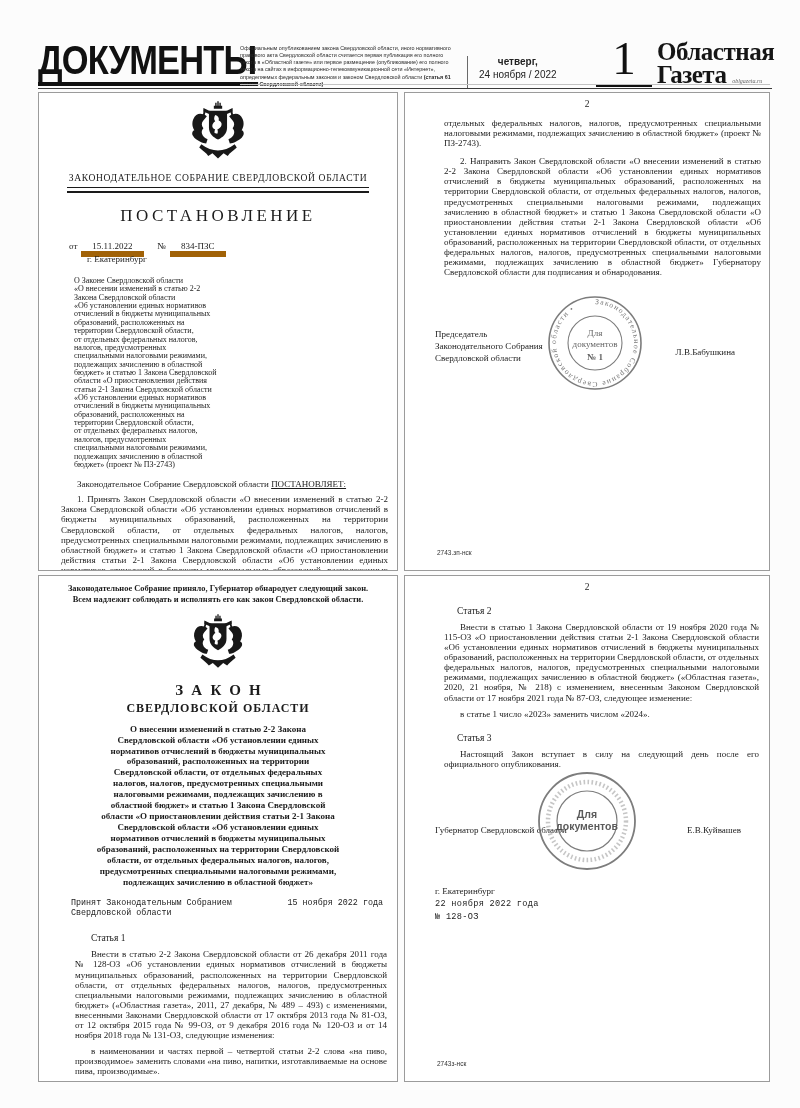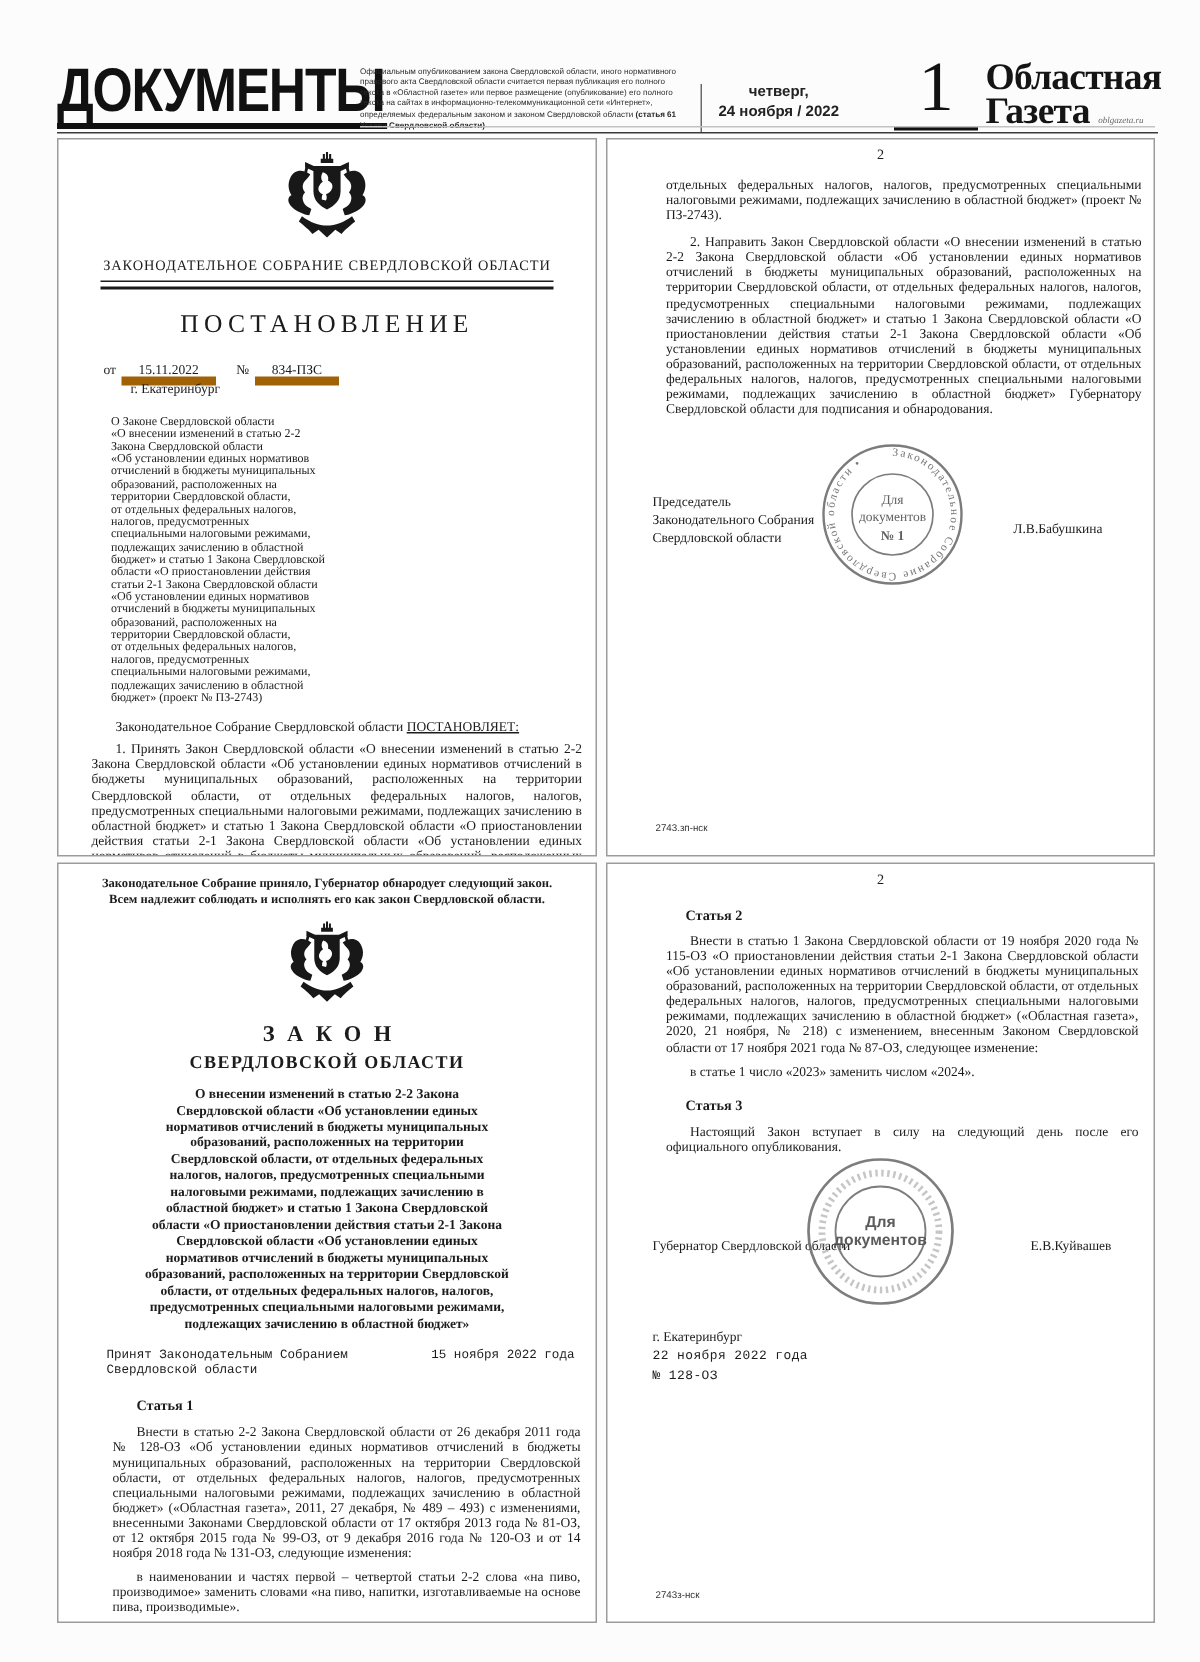--- a/index.html
+++ b/index.html
@@ -20,21 +20,21 @@
   .legal-note{
     position:absolute;left:240px;top:45px;width:214px;
     font-family:"Liberation Sans", sans-serif;
     font-size:5.4px;line-height:1.32;color:#2a2a2a;text-align:left;
   }
   .rule-gray{position:absolute;left:240px;right:30px;top:84px;border-top:1px solid #c2c2c2;}
   .rule-dark{position:absolute;left:38px;right:28px;top:88px;border-top:1.5px solid #3a3a3a;}
   .vdiv{position:absolute;left:467px;top:56px;width:1px;height:32px;background:#6a6a6a;}
   .date-block{position:absolute;left:479px;top:56px;font-family:"Liberation Sans", sans-serif;
     font-size:10px;line-height:1.25;font-weight:700;color:#222;text-align:center;}
-  .date-block .d2{font-weight:700;}
+  .date-block .d2{font-weight:400;}
   .page-num{
     position:absolute;left:596px;top:34px;width:56px;text-align:center;
     font-size:47px;line-height:1.06;font-weight:400;color:#111;
     border-bottom:3px solid #111;
   }
   .brand{position:absolute;left:657px;top:40px;font-weight:700;font-size:25px;line-height:.92;color:#151515;letter-spacing:-.5px;}
   .brand-site{font-size:6px;font-weight:400;font-style:italic;color:#666;letter-spacing:0;}
   
   .panel{position:absolute;background:#fff;border:1px solid #9b9b9b;overflow:hidden;}
   #panel-res1{left:38px;top:92px;width:358px;height:477px;}
@@ -62,21 +62,21 @@
   .sig-name{position:absolute;right:4px;top:40px;font-size:9px;}
   .stamp{position:absolute;left:110px;top:-14px;opacity:.88;}
   .doc-code{position:absolute;left:32px;bottom:14px;font-family:"Liberation Sans", sans-serif;font-size:6.5px;color:#333;}
   
   .preamble{ text-align:center;font-weight:700;font-size:8.4px;line-height:1.35;margin-top:7px;}
   .law-word{ text-align:center;font-weight:700;font-size:15px;letter-spacing:.55em;text-indent:.55em;margin-top:8px;}
   .law-region{ text-align:center;font-weight:700;font-size:12px;letter-spacing:.08em;margin-top:2px;}
   .law-title{ text-align:center;font-weight:700;font-size:9px;line-height:1.215;margin:8px 18px 0;white-space:pre-line;}
   .adopted-row{display:flex;justify-content:space-between;margin:10px 14px 0 32px;font-size:8.4px;line-height:1.3;font-family:Liberation Mono, monospace;}
   .adopted-by{white-space:pre-line;}
-  .article-h{font-weight:700;font-size:9.5px;margin:14px 0 0 52px;}
+  .article-h{font-weight:400;font-size:9.5px;margin:14px 0 0 52px;}
   .law1-para{margin:6px 10px 0 36px;text-indent:16px;}
   .law2-para{margin:6px 10px 0 39px;text-indent:16px;}
   .law2-sig{position:relative;margin:18px 28px 0 30px;height:96px;}
   .law2-sig .sig-title2{position:absolute;left:0;top:38px;font-size:9px;}
   .law2-sig .sig-name2{position:absolute;right:0;top:38px;font-size:9px;}
   .law2-sig .stamp2{position:absolute;left:100px;top:-18px;opacity:.9;}
   .city-block{margin:2px 0 0 30px;font-size:9px;line-height:1.5;}
   .tw{font-family:"Liberation Mono", monospace;font-size:8.6px;letter-spacing:.3px;line-height:1.5;}
   .hidden-defs{position:absolute;width:0;height:0;overflow:hidden;}
 </style>

